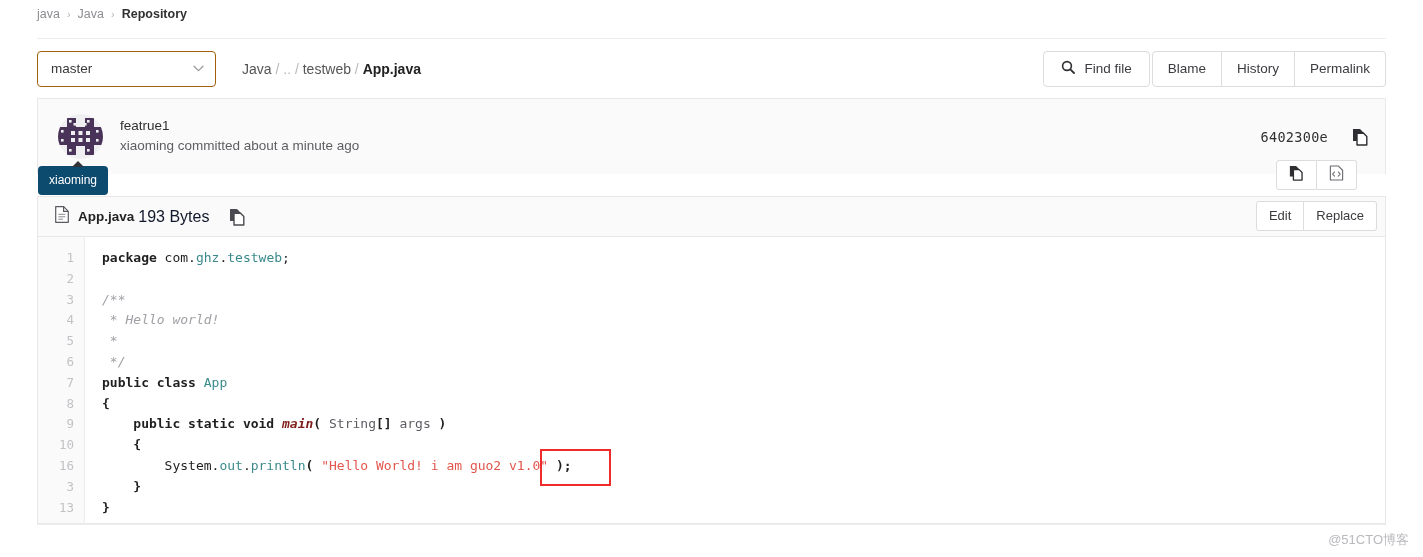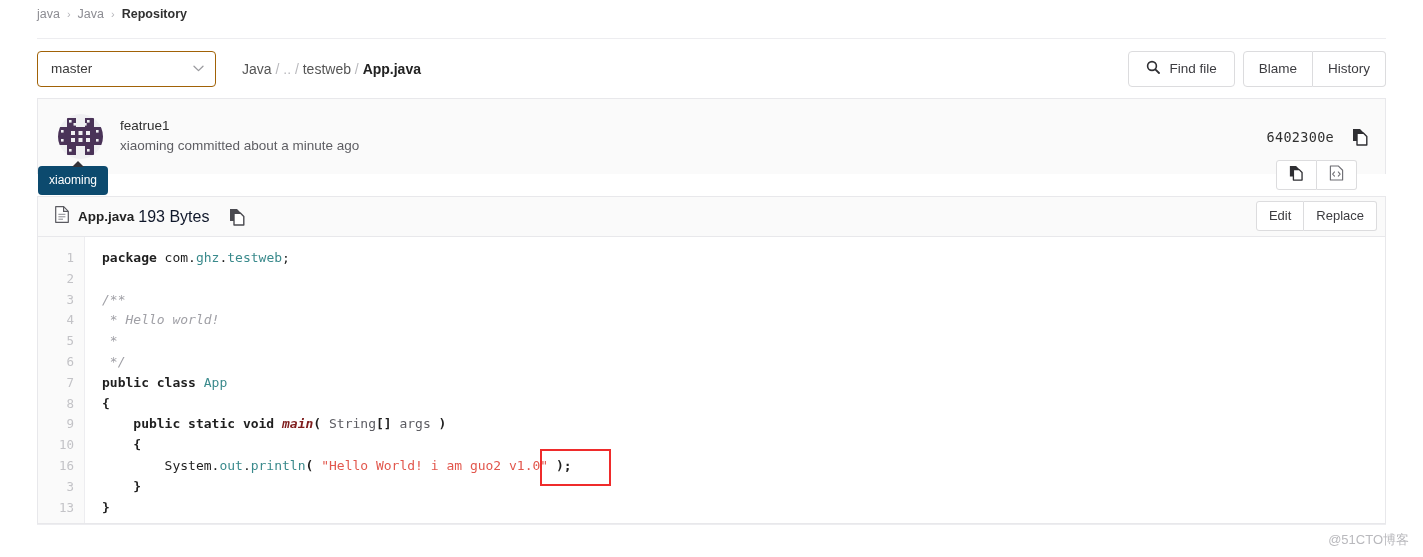--- a/index.html
+++ b/index.html
@@ -43,21 +43,21 @@
     margin-left: 26px;
     font-size: 14px; color: #5b5b60;
     display: flex; align-items: center; gap: 0;
   }
   .path span { white-space: pre; }
   .path .p-sep { color: #b9b9bd; }
   .path .p-cur { color: #222; font-weight: bold; }
   .path .p-seg { color: #555; }
 
   .topbar-right {
-    margin-left: auto; display: flex; align-items: center; gap: 8px;
+    margin-left: auto; display: flex; align-items: center; gap: 2px;
   }
   .btn {
     height: 36px;
     border: 1px solid #dcdcde;
     background: #fff;
     font-size: 13.5px; color: #3c3c40;
     display: flex; align-items: center; justify-content: center;
     padding: 0 15px;
     cursor: pointer;
   }
@@ -78,21 +78,21 @@
   }
   .avatar {
     width: 45px; height: 45px; border-radius: 50%;
     flex: 0 0 45px;
     overflow: hidden;
     position: relative;
   }
   .commit-text { margin-left: 17px; }
   .commit-title { font-size: 13.5px; color: #303030; line-height: 1.45; }
   .commit-sub { font-size: 13.5px; color: #5e5e63; line-height: 1.55; }
-  .commit-right { margin-left: auto; display: flex; align-items: center; gap: 18px; }
+  .commit-right { margin-left: auto; display: flex; align-items: center; gap: 24px; }
   .sha {
     font-family: "DejaVu Sans Mono", monospace;
     font-size: 13.5px; color: #303030; letter-spacing: .3px;
   }
   .icon-btn { cursor: pointer; display: flex; align-items: center; }
 
   
   .tooltip {
     position: absolute; left: 38px; top: 166px;
     background: #0c4a6e; color: #fff;
@@ -228,20 +228,21 @@
         <svg width="14" height="14" viewBox="0 0 14 14" fill="none" aria-hidden="true">
           <circle cx="6" cy="6" r="4.4" stroke="#2f2f33" stroke-width="1.6"></circle>
           <path d="M9.3 9.3L13 13" stroke="#2f2f33" stroke-width="1.8" stroke-linecap="round"></path>
         </svg>
       </span>
       <span>Find file</span>
     </div>
     <div class="btn-group">
       <div class="btn">Blame</div>
       <div class="btn">History</div>
+      <div class="btn">Permalink</div>
     </div>
   </div>
 </div>
 
 <div class="commit">
 
   <div class="avatar">
     <svg width="45" height="45" viewBox="0 0 45 45" aria-hidden="true">
       <rect width="45" height="45" fill="#efeff2"></rect>
       <g fill="#4a3358">

